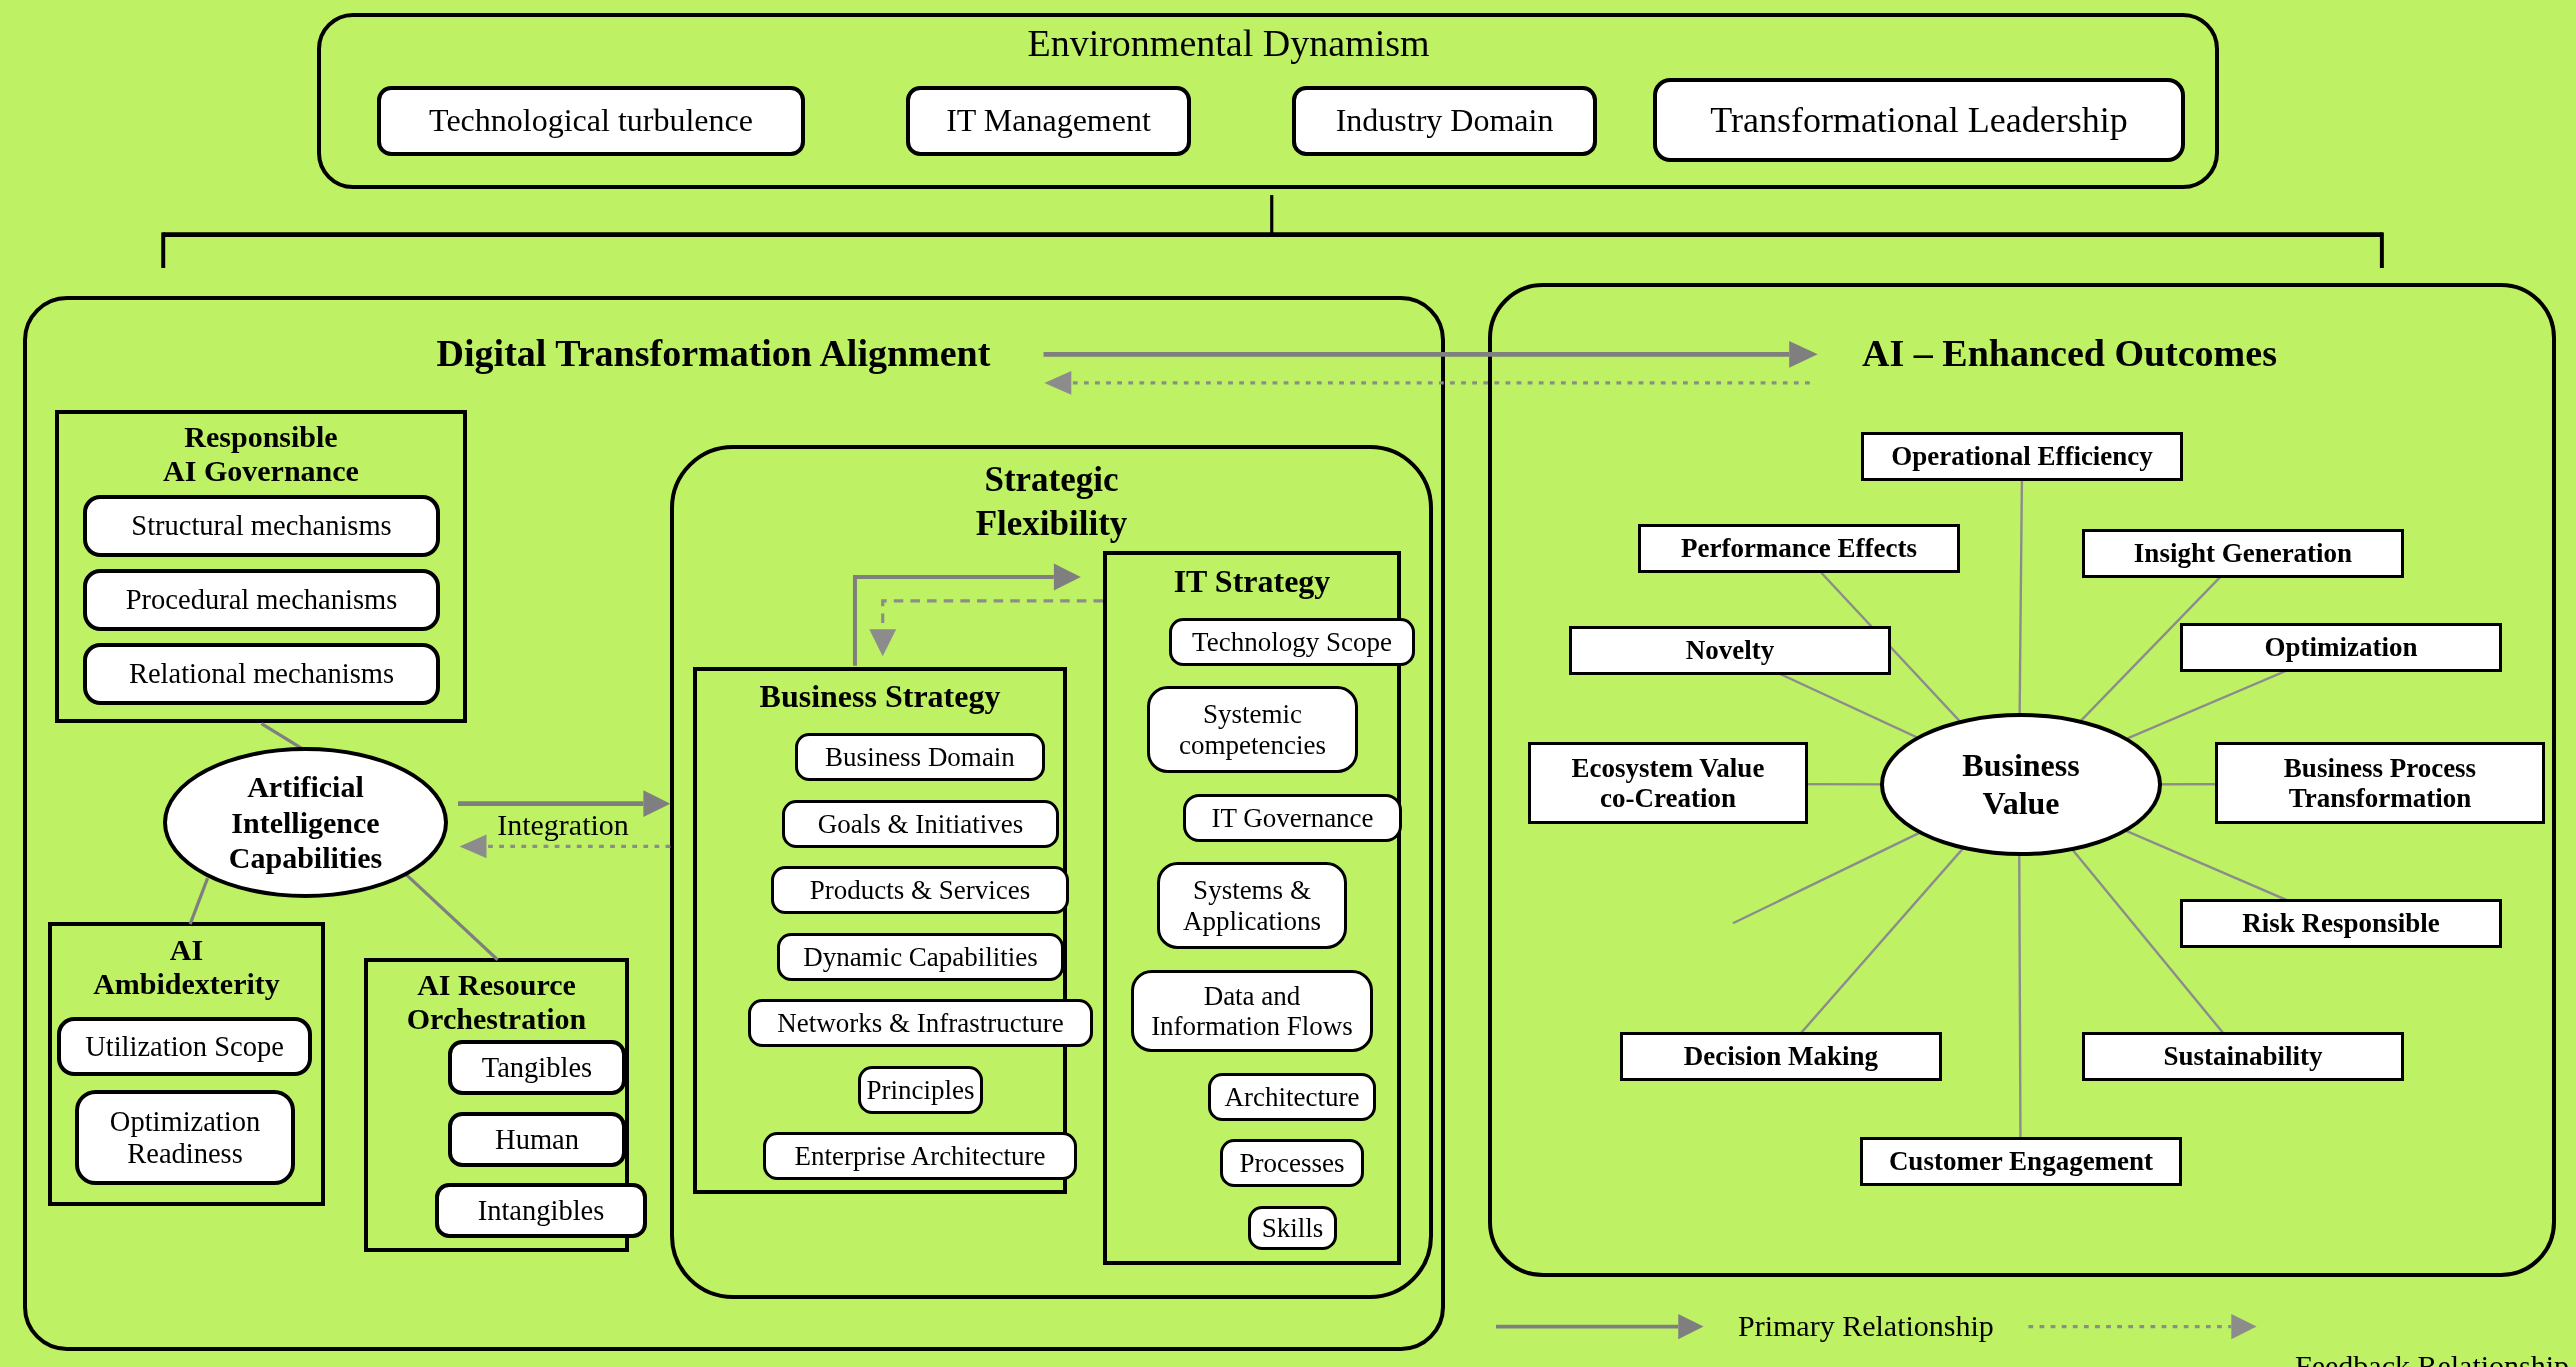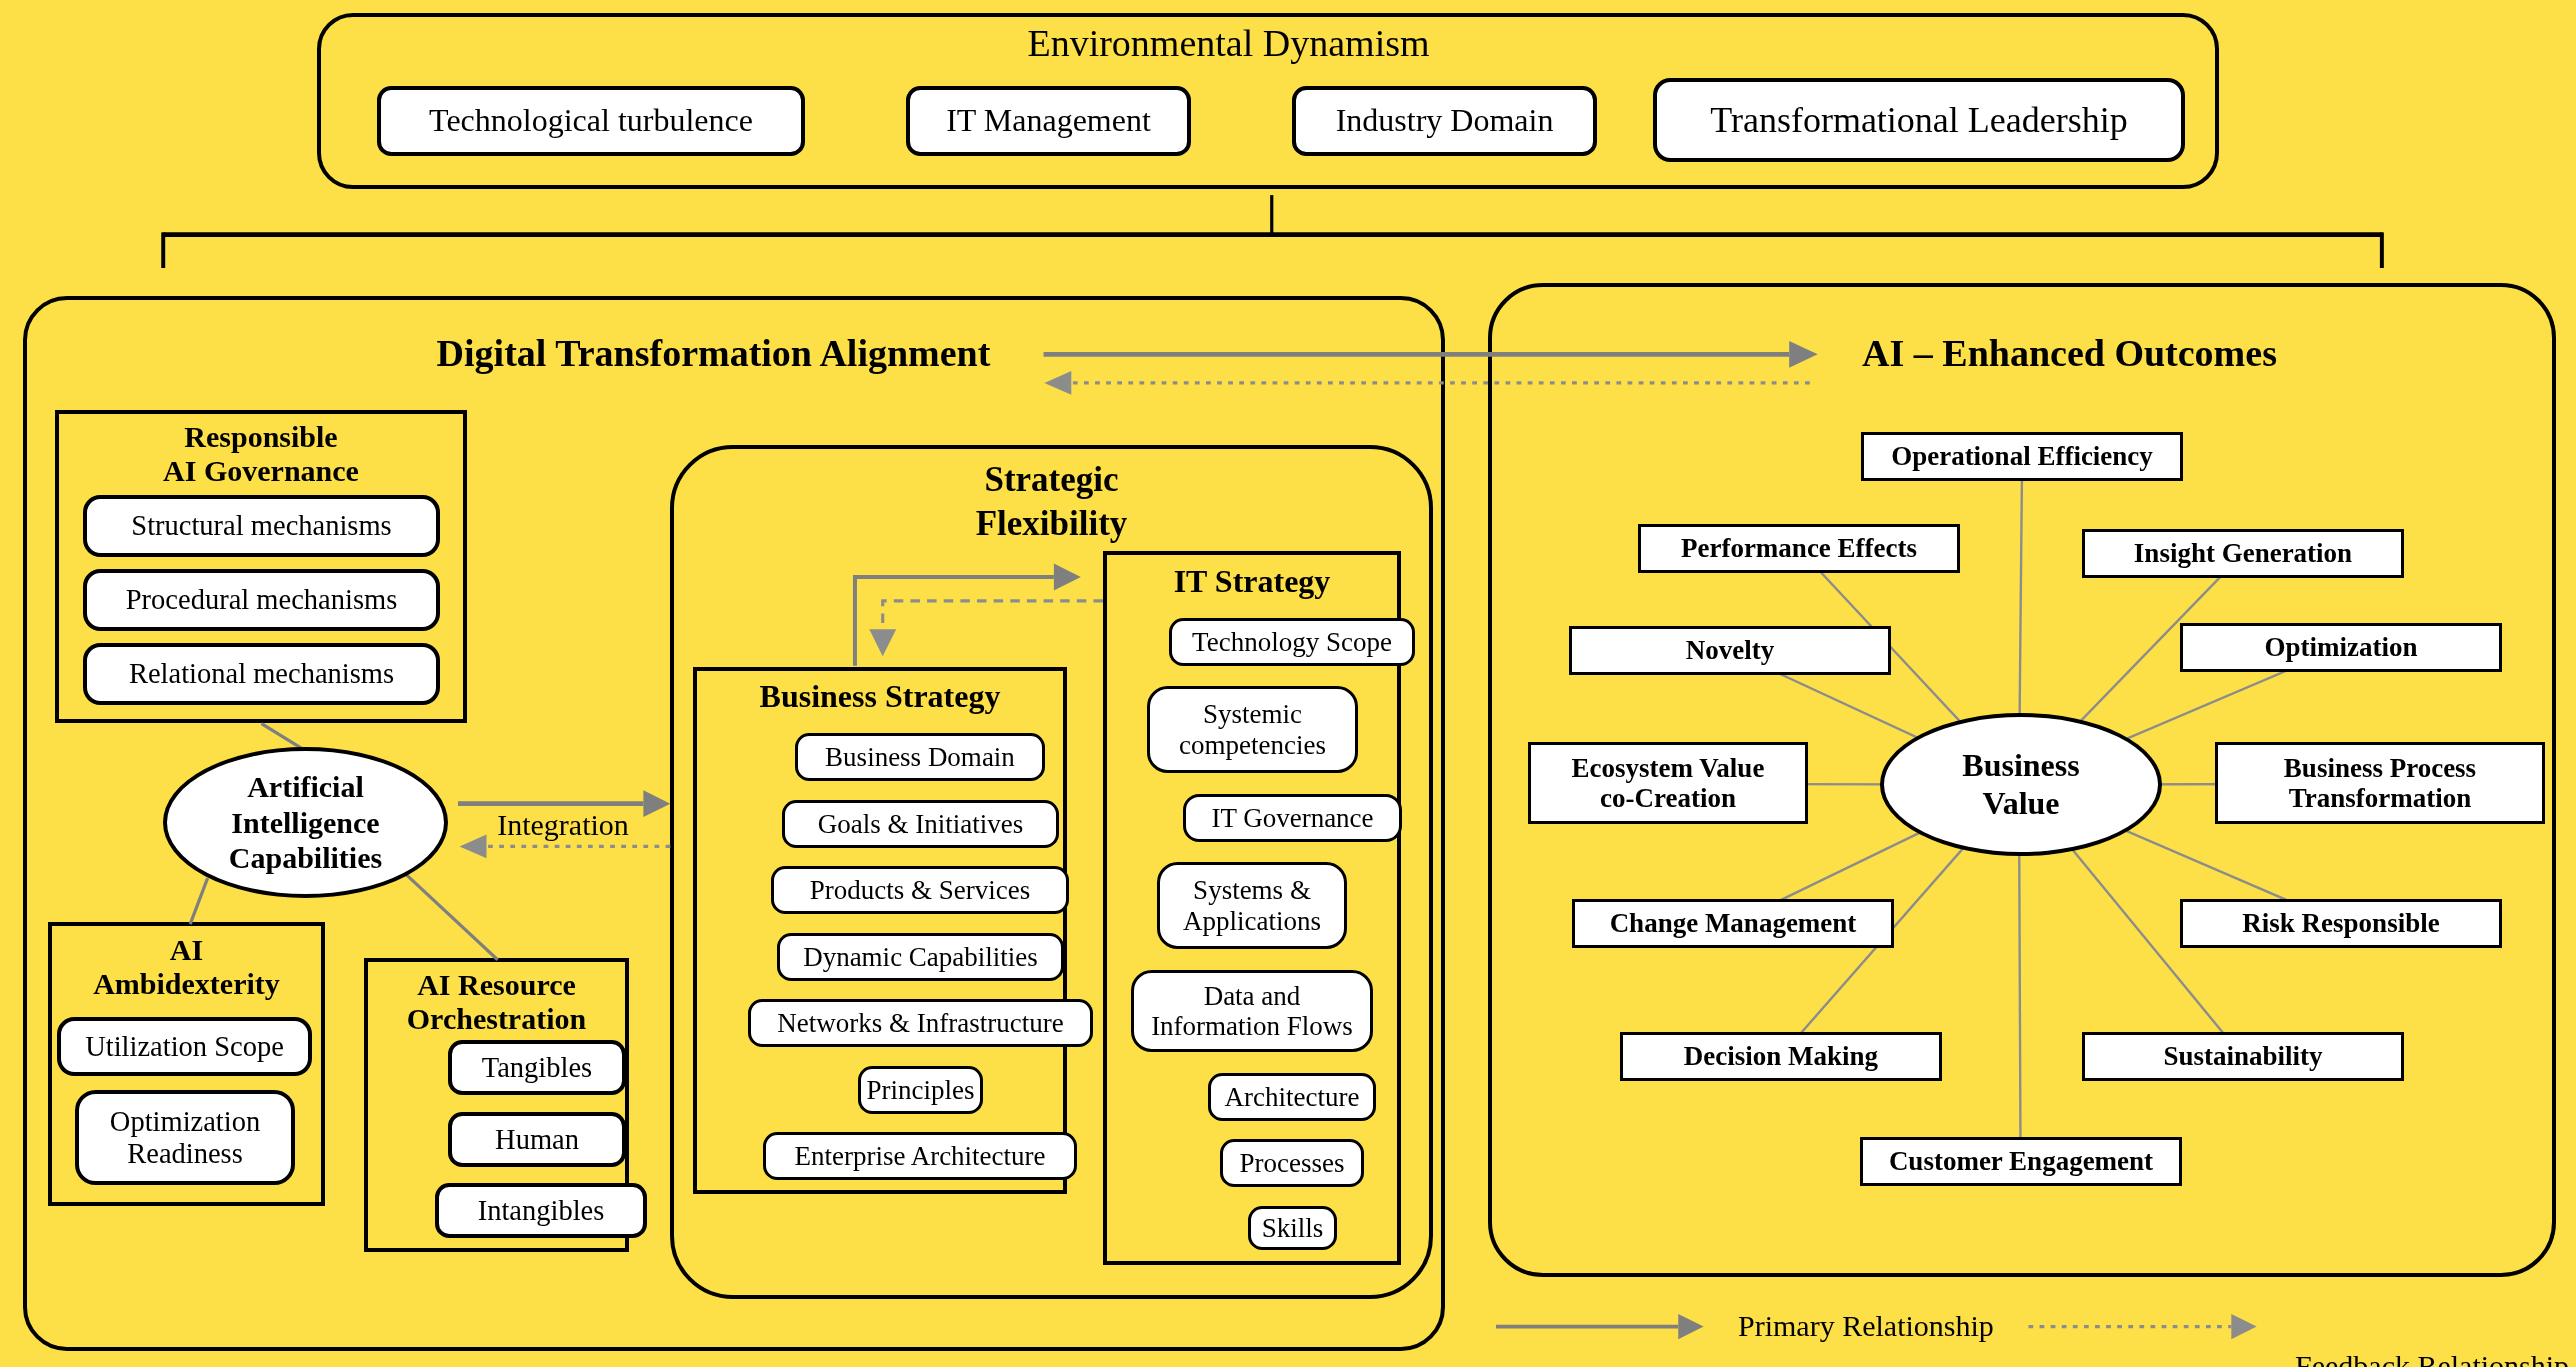--- a/index.html
+++ b/index.html
@@ -1,18 +1,18 @@
 <!DOCTYPE html>
 <html style="font-size:12.7px"><head>
 <meta charset="utf-8">
 <style>
   * { margin:0; padding:0; box-sizing:border-box; }
   html,body { background:#ffffff; }
   body { font-family:"Liberation Serif","DejaVu Serif",serif; color:#000; }
-  #canvas { position:relative; width:2576px; height:1368px; background:#fde047; overflow:hidden; }
+  #canvas { position:relative; width:2576px; height:1368px; background:#bef264; overflow:hidden; }
   .panel { position:absolute; border:4.8px solid #000; background:transparent; z-index:1; }
   .groupbox { position:absolute; border:4.8px solid #000; background:transparent; z-index:1; }
   .svglayer { position:absolute; left:0; top:0; z-index:2; }
   .leaf { position:absolute; border:4px solid #000; background:#fff; display:flex;
           align-items:center; justify-content:center; text-align:center;
           z-index:3; line-height:1.12; }
   .leaf.thin { border-width:3.2px; }
   .round18 { border-radius:14.3px;margin-left:40px; }
   .round22 { border-radius:17.4px; }
   .round26 { border-radius:20.6px; }
@@ -115,21 +115,20 @@
     </div>
   </div>
 
   <div class="leaf outcome f34" style="left:1861px; top:432px; width:322px; height:49px;">Operational Efficiency</div>
   <div class="leaf outcome f34" style="left:1638px; top:524px; width:322px; height:49px;">Performance Effects</div>
   <div class="leaf outcome f34" style="left:2082px; top:529px; width:322px; height:49px;">Insight Generation</div>
   <div class="leaf outcome f34" style="left:1569px; top:626px; width:322px; height:49px;">Novelty</div>
   <div class="leaf outcome f34" style="left:2180px; top:623px; width:322px; height:49px;">Optimization</div>
   <div class="leaf outcome f34" style="left:1528px; top:742px; width:280px; height:82px; padding:0 32px;">Ecosystem Value co-Creation</div>
   <div class="leaf outcome f34" style="left:2215px; top:742px; width:330px; height:82px; padding:0 48px;">Business Process Transformation</div>
-  <div class="leaf outcome f34" style="left:1572px; top:899px; width:322px; height:49px;">Change Management</div>
   <div class="leaf outcome f34" style="left:2180px; top:899px; width:322px; height:49px;">Risk Responsible</div>
   <div class="leaf outcome f34" style="left:1620px; top:1032px; width:322px; height:49px;">Decision Making</div>
   <div class="leaf outcome f34" style="left:2082px; top:1032px; width:322px; height:49px;">Sustainability</div>
   <div class="leaf outcome f34" style="left:1860px; top:1137px; width:322px; height:49px;">Customer Engagement</div>
 
   <div class="legendlabel" style="left:1738px; top:1309px;">Primary Relationship</div>
   <div class="legendlabel" style="left:2295px; top:1309px;margin-top:40px;">Feedback Relationship</div>
 
   <svg class="svglayer" width="2576" height="1368" viewBox="0 0 3251 1726">
 

